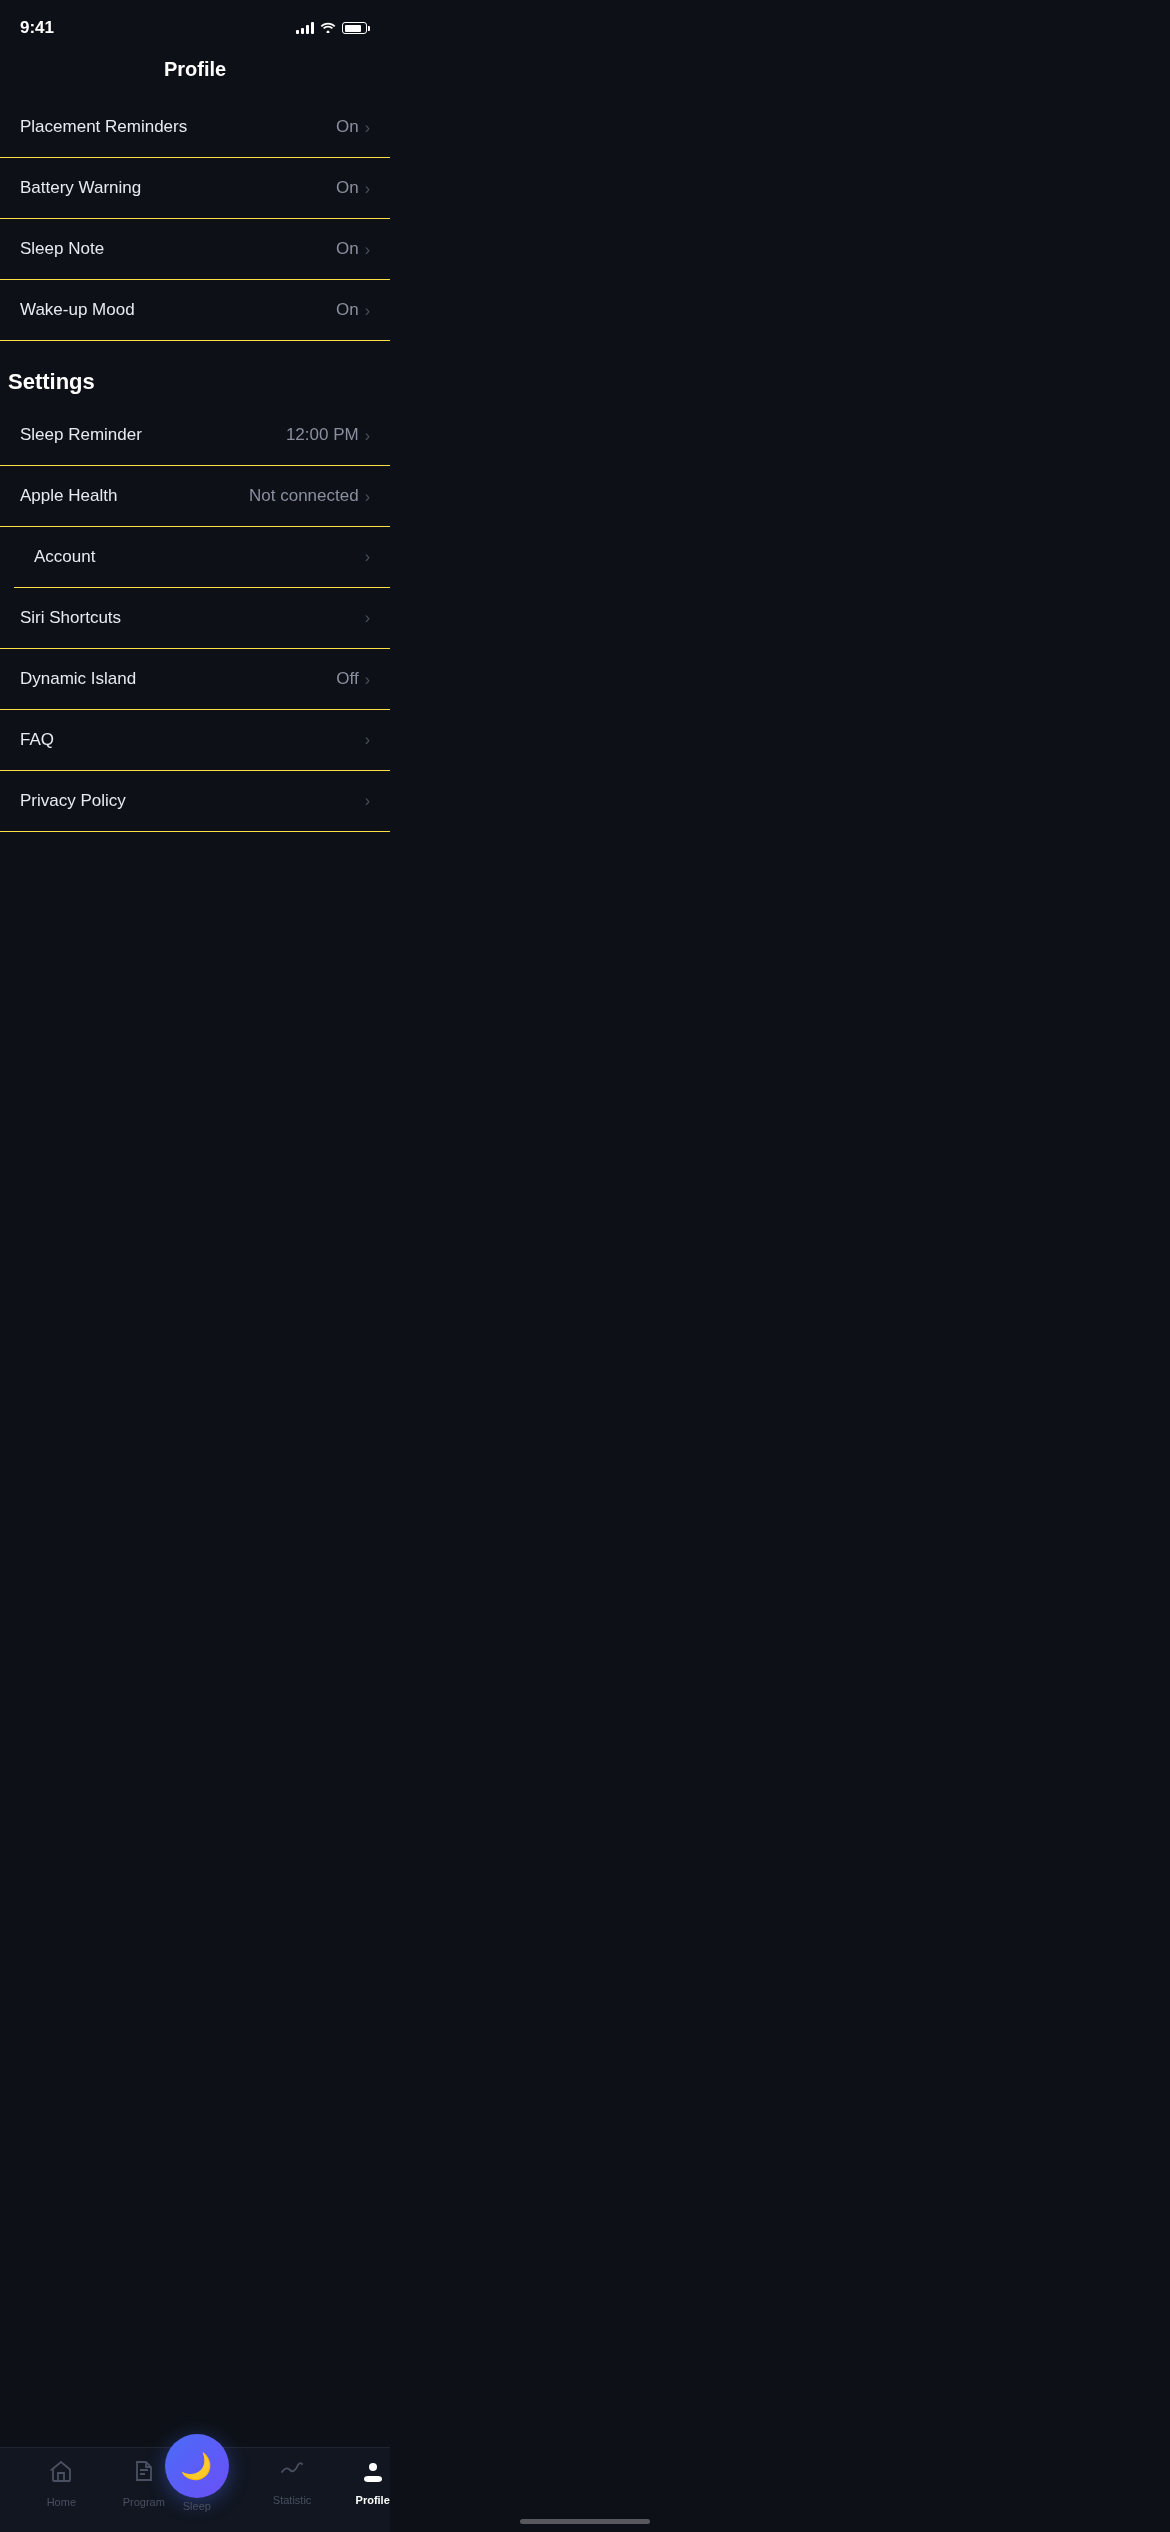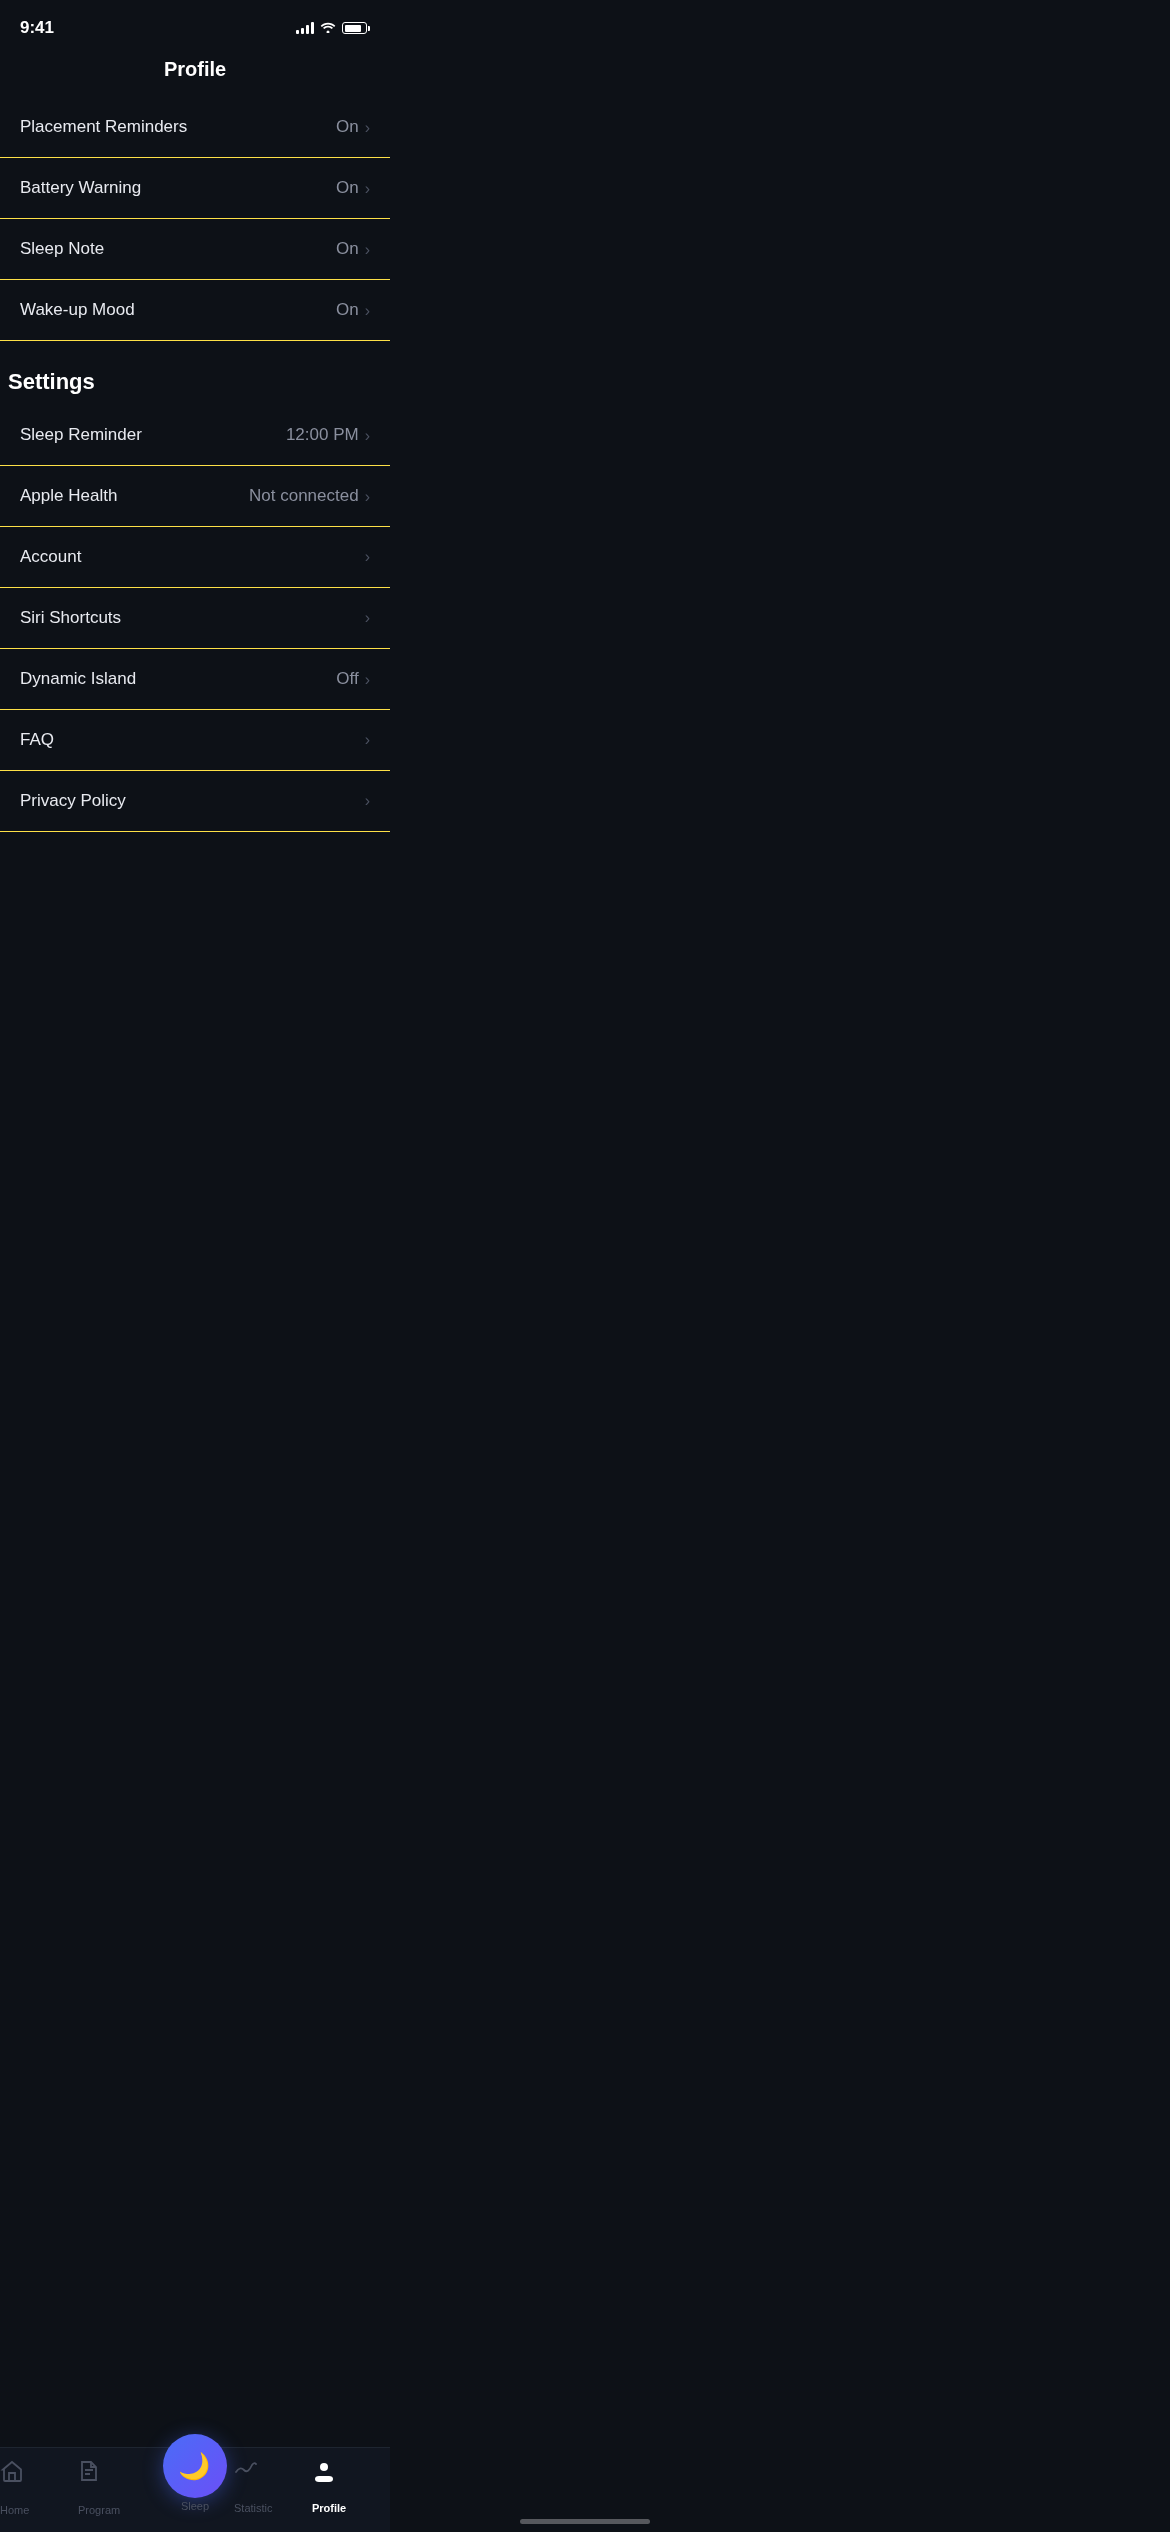--- a/index.html
+++ b/index.html
@@ -146,25 +146,26 @@
       display: flex;
       justify-content: space-around;
       align-items: flex-start;
       padding: 8px 0 0 0;
       height: 85px;
     }
 
     .tab-item {
       display: flex;
       flex-direction: column;
-      align-items: flex-start;
-      gap: 16px;
+      align-items: center;
+      gap: 8px;
       flex: 1;
       cursor: pointer;
       padding-top: 4px;
+      padding-left: 44px;
     }
 
     .tab-label {
       font-size: 11px;
       color: #4a5060;
     }
 
     .tab-label.active {
       color: #ffffff;
       font-weight: 600;
@@ -299,21 +300,21 @@
     </div>
 
     <div class="list-item">
       <span class="list-item-label">Apple Health</span>
       <span class="list-item-value">
         <span>Not connected</span>
         <span class="chevron">›</span>
       </span>
     </div>
 
-    <div class="list-item" style="position:relative;">
+    <div class="list-item" style="position:relative;margin-left:14px;">
       <span class="list-item-label">Account</span>
       <span class="list-item-value">
         <span class="chevron">›</span>
       </span>
     </div>
 
     <div class="list-item">
       <span class="list-item-label">Siri Shortcuts</span>
       <span class="list-item-value">
         <span class="chevron">›</span>

